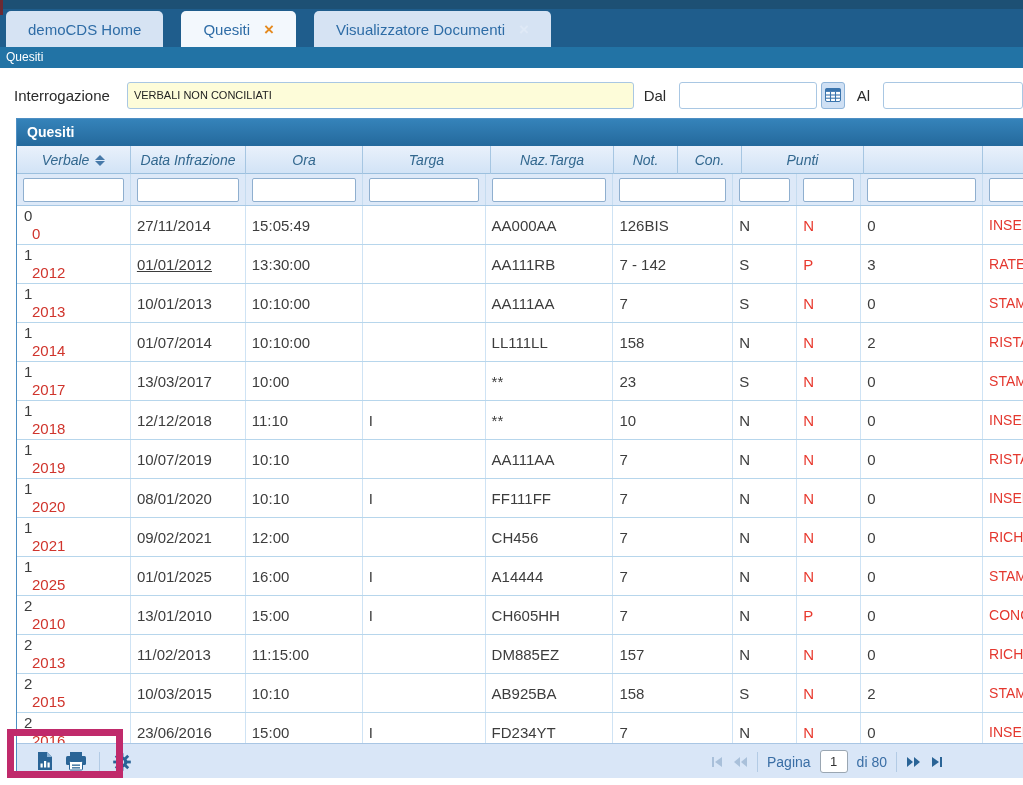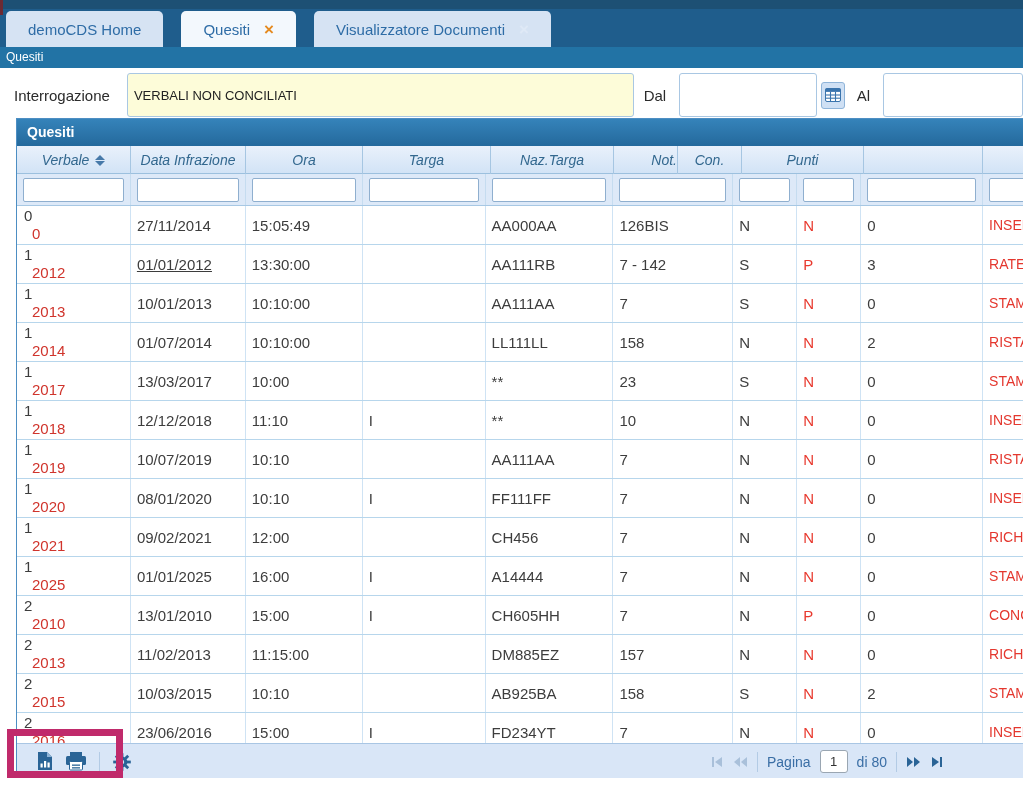--- a/index.html
+++ b/index.html
@@ -17,21 +17,21 @@
   .tab .close  { font-size:17px; font-weight:bold; margin-left:14px; line-height:1; }
   .close-orange{ color:#e58a1f; }
   .close-light { color:#dfe9f6; }
   .breadcrumb-bar { position:absolute; left:0; top:47px; width:1023px; height:21px;
                     background:#2273a5; color:#fff; font-size:12px; line-height:21px; padding-left:6px; }
 
   
   .form-row { position:absolute; left:0; top:80px; width:1023px; height:30px; display:flex; align-items:center; }
   .form-label { font-size:15px; color:#2b2b2b; }
   .lbl-interrogazione { margin-left:14px; }
-  .inp { height:44px; border:1px solid #a9c7e3; border-radius:3px; font-size:13px;
+  .inp { height:27px; border:1px solid #a9c7e3; border-radius:3px; font-size:11px;
          padding:0 6px; color:#222; outline:none; font-family:"Liberation Sans",sans-serif; }
   .inp-interrogazione { width:565px; margin-left:17px; background:#fdfcd9; }
   .lbl-dal { margin-left:10px; }
   .inp-dal { width:138px; margin-left:13px; background:#fff; }
   .btn-cal { width:26px; height:27px; margin-left:4px; background:#cfe0f4; border:1px solid #8fb4d9;
              border-radius:3px; display:flex; align-items:center; justify-content:center; }
   .lbl-al  { margin-left:12px; }
   .inp-al  { width:140px; margin-left:13px; background:#fff; }
 
   
@@ -139,21 +139,21 @@
       </div>
       <div class="hcell" style="width: 117px;">
         <span>Ora</span>
       </div>
       <div class="hcell" style="width: 128px;">
         <span>Targa</span>
       </div>
       <div class="hcell" style="width: 123px;">
         <span>Naz.Targa</span>
       </div>
-      <div class="hcell" style="width: 64px; justify-content: flex-end;">
+      <div class="hcell" style="width: 64px;">
         <span>Not.</span>
       </div>
       <div class="hcell" style="width: 64px;">
         <span>Con.</span>
       </div>
       <div class="hcell" style="width: 122px;">
         <span>Punti</span>
       </div>
       <div class="hcell" style="width: 119px;">
         <span></span>

